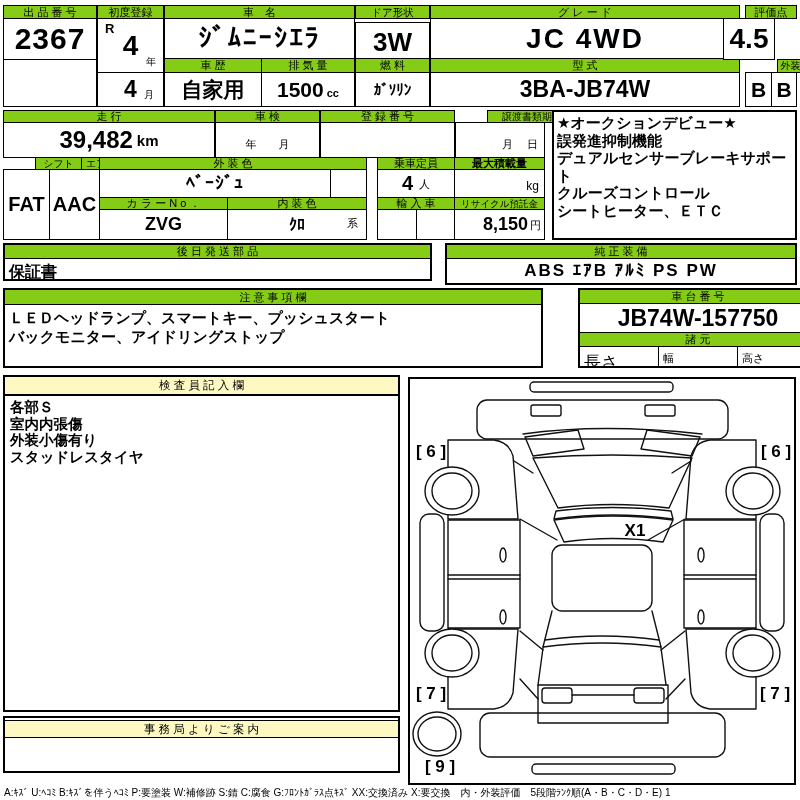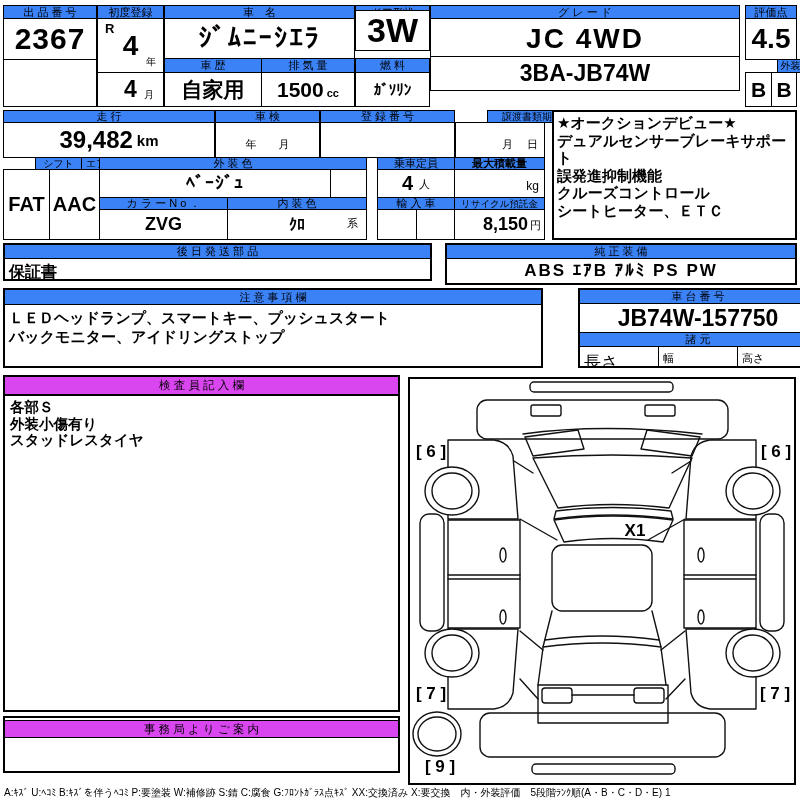--- a/index.html
+++ b/index.html
@@ -1,25 +1,25 @@
 <!DOCTYPE html>
 <html><head>
 <meta charset="utf-8">
 <style>
   html,body{margin:0;padding:0;background:#fff;}
   body{width:800px;height:800px;position:relative;font-family:"Liberation Sans","DejaVu Sans",sans-serif;color:#000;}
   .c{position:absolute;box-sizing:border-box;border:1px solid #000;background:#fff;overflow:hidden;}
   .b2{border-width:2px;}
-  .h{background:#3b82f6;display:flex;align-items:center;justify-content:center;font-size:11px;white-space:pre;line-height:1;}
+  .h{background:#84cc16;display:flex;align-items:center;justify-content:center;font-size:11px;white-space:pre;line-height:1;}
   .v{display:flex;align-items:center;justify-content:center;font-weight:bold;white-space:pre;}
   .small{font-size:10px;margin-left:32px;}
   .abs{position:absolute;}
   .lines{font-weight:bold;}
   .lines div{white-space:pre-wrap;word-break:break-all;}
-  .bar{background:#d946ef;border-bottom:2px solid #000;display:flex;align-items:center;justify-content:center;font-size:11.5px;white-space:pre;}
+  .bar{background:#fef9c3;border-bottom:2px solid #000;display:flex;align-items:center;justify-content:center;font-size:11.5px;white-space:pre;}
   svg text{font-family:"Liberation Sans","DejaVu Sans",sans-serif;}
 </style>
 </head>
 <body>
 
 <div class="c h" style="left:3px;top:5px;width:94px;height:14px">出 品 番 号</div>
 <div class="c v" style="left:3px;top:18px;width:94px;height:42px;font-size:30px;letter-spacing:1px">2367</div>
 <div class="c" style="left:3px;top:59px;width:94px;height:48px"></div>
 
 <div class="c h" style="left:97px;top:5px;width:67px;height:14px">初度登録</div>
@@ -37,31 +37,31 @@
 <div class="c v" style="left:164px;top:18px;width:191px;height:41px;font-size:27px;letter-spacing:2px">ｼﾞﾑﾆｰｼｴﾗ</div>
 <div class="c h" style="left:164px;top:58px;width:98px;height:15px">車 歴</div>
 <div class="c v" style="left:164px;top:72px;width:98px;height:35px;font-size:21px">自家用</div>
 <div class="c h" style="left:261px;top:58px;width:94px;height:15px">排 気 量</div>
 <div class="c v" style="left:261px;top:72px;width:94px;height:35px;font-size:21px">
   <span>1500</span>
   <span style="font-size:11px;align-self:flex-end;padding:0 0 7px 3px">cc</span>
 </div>
 
 <div class="c h" style="left:355px;top:5px;width:75px;height:14px;font-size:10.5px">ドア形状</div>
-<div class="c v" style="left:355px;top:10px;width:75px;height:41px;font-size:34px">3W</div>
+<div class="c v" style="left:355px;top:22px;width:75px;height:41px;font-size:26px">3W</div>
 <div class="c h" style="left:355px;top:58px;width:75px;height:15px">燃 料</div>
 <div class="c v" style="left:355px;top:72px;width:75px;height:35px;font-size:15px">ｶﾞｿﾘﾝ</div>
 
 <div class="c h" style="left:430px;top:5px;width:310px;height:14px">グ レ ー ド</div>
 <div class="c v" style="left:430px;top:18px;width:310px;height:41px;font-size:28px;letter-spacing:2px">JC 4WD</div>
 <div class="c h" style="left:430px;top:58px;width:310px;height:15px">型 式</div>
-<div class="c v" style="left:430px;top:56px;width:310px;height:35px;font-size:23px">3BA-JB74W</div>
+<div class="c v" style="left:430px;top:72px;width:310px;height:35px;font-size:23px">3BA-JB74W</div>
 
 <div class="c h" style="left:745px;top:5px;width:52px;height:14px">評価点</div>
-<div class="c v" style="left:745px;top:18px;width:52px;height:42px;font-size:28px">4.5</div>
+<div class="c v" style="left:723px;top:18px;width:52px;height:42px;font-size:28px">4.5</div>
 <div class="c h small" style="left:745px;top:59px;width:27px;height:14px">外装</div>
 <div class="c h small" style="left:771px;top:59px;width:26px;height:14px">内装</div>
 <div class="c v" style="left:745px;top:72px;width:27px;height:35px;font-size:21px">B</div>
 <div class="c v" style="left:771px;top:72px;width:26px;height:35px;font-size:21px">B</div>
 
 <div class="c h" style="left:3px;top:110px;width:212px;height:13px">走 行</div>
 <div class="c v" style="left:3px;top:122px;width:212px;height:36px;font-size:24px">
   <span>39,482</span>
   <span style="font-size:15px;padding-left:4px">km</span>
 </div>
@@ -107,22 +107,22 @@
 </div>
 <div class="c h" style="left:454px;top:197px;width:91px;height:13px;font-size:9.5px">リサイクル預託金</div>
 <div class="c v" style="left:454px;top:209px;width:91px;height:31px;font-size:18px;justify-content:flex-end;padding-right:3px">
   <span>8,150</span>
   <span style="font-size:11px;font-weight:normal;align-self:flex-end;padding:0 0 6px 2px">円</span>
 </div>
 
 <div class="c b2" style="left:552px;top:110px;width:245px;height:130px">
   <div class="lines" style="font-size:15px;line-height:17.5px;padding:2px 3px">
     <div>★オークションデビュー★</div>
+    <div>誤発進抑制機能</div>
     <div>デュアルセンサーブレーキサポート</div>
-    <div>誤発進抑制機能</div>
     <div>クルーズコントロール</div>
     <div>シートヒーター、ＥＴＣ</div>
   </div>
 </div>
 
 <div class="c b2" style="left:3px;top:243px;width:429px;height:38px">
   <div class="h" style="height:13px;border-bottom:1px solid #000">後 日 発 送 部 品</div>
   <div style="font-weight:bold;font-size:16px;padding:3px 4px">保証書</div>
 </div>
 <div class="c b2" style="left:445px;top:243px;width:352px;height:42px">
@@ -145,20 +145,21 @@
     <div style="flex:1;font-size:17px;padding:4px 0 0 4px"><span>長さ</span> <span></span></div>
     <div style="flex:1;font-size:11px;padding:4px 0 0 4px;border-left:1px solid #000"><span>幅</span> <span></span></div>
     <div style="flex:1;font-size:11px;padding:4px 0 0 4px;border-left:1px solid #000"><span>高さ</span> <span></span></div>
   </div>
 </div>
 
 <div class="c b2" style="left:3px;top:375px;width:397px;height:337px">
   <div class="bar" style="height:17px">検 査 員 記 入 欄</div>
   <div class="lines" style="font-size:14.5px;line-height:16.5px;padding:3px 5px">
     <div>各部Ｓ</div>
+    <div>室内内張傷</div>
     <div>外装小傷有り</div>
     <div>スタッドレスタイヤ</div>
   </div>
 </div>
 
 <div class="c b2" style="left:3px;top:716px;width:397px;height:57px">
   <div class="bar" style="height:16px;border-top:1px solid #000;border-bottom:1px solid #000;margin-top:2px;margin-left:0">事 務 局 よ り ご 案 内</div>
   <div style="font-size:13px;padding:2px 4px"></div>
 </div>
 

